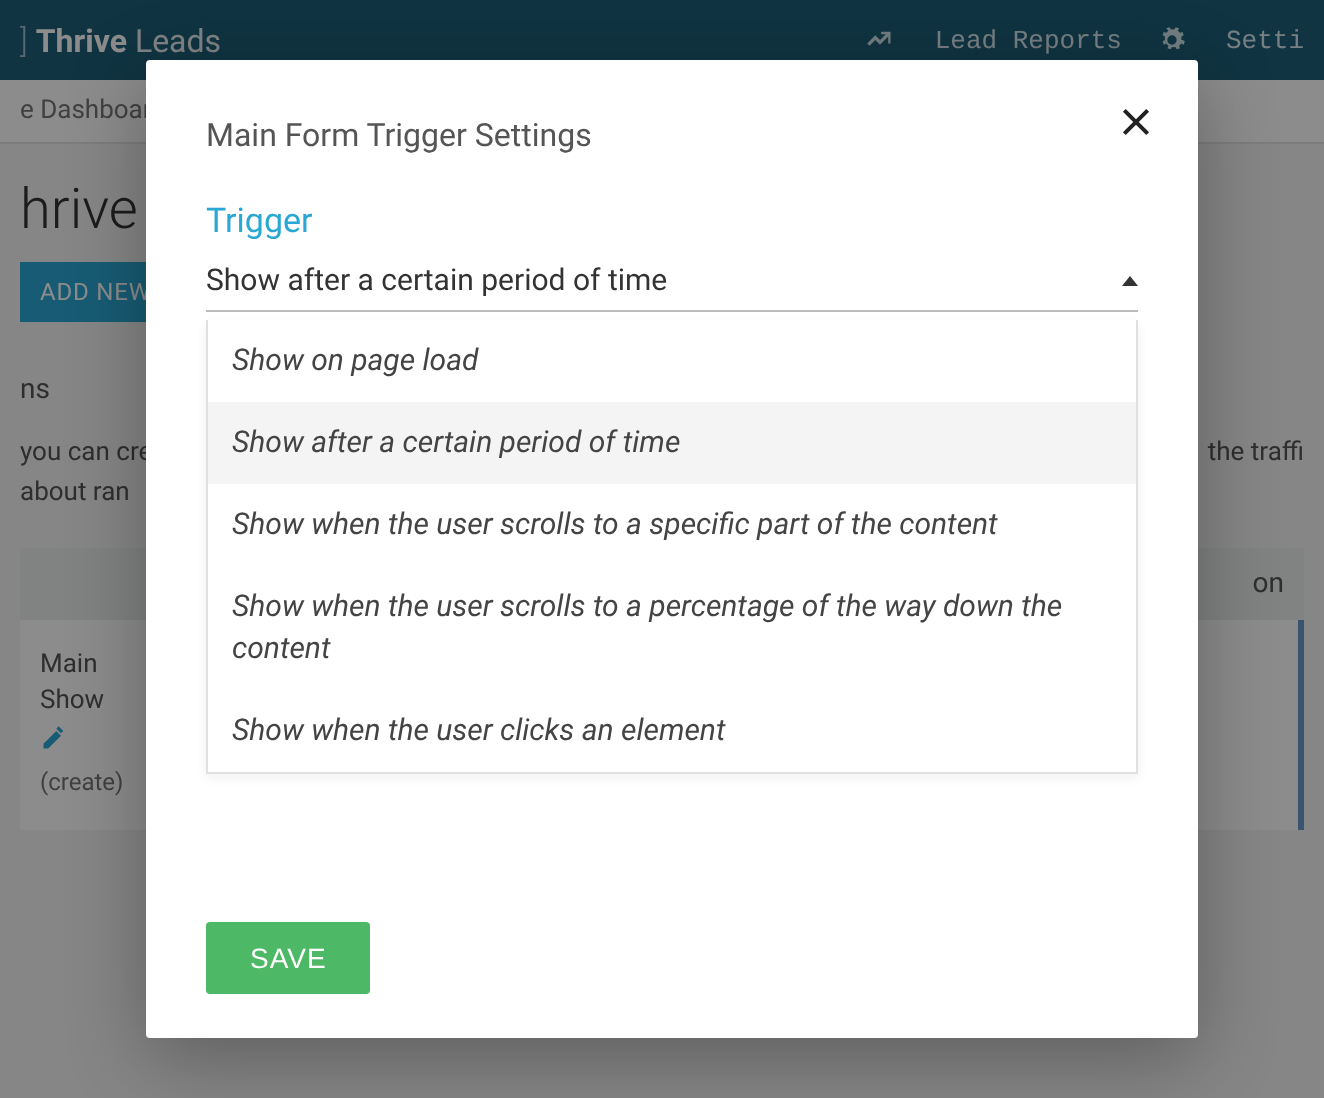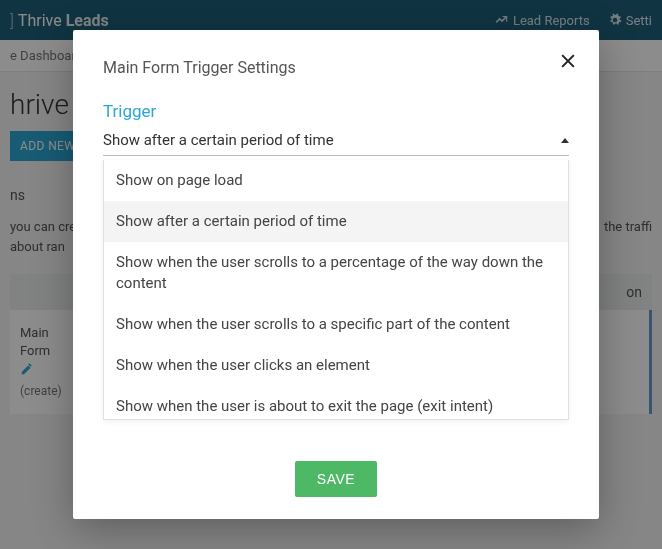--- a/index.html
+++ b/index.html
@@ -22,25 +22,25 @@
     height: 40px;
     background: #1e6079;
     color: #cfe3ea;
     display: flex;
     align-items: center;
     padding: 0 10px;
     gap: 18px;
     font-size: 13px;
   }
   .brand { font-size: 16px; color: #fff; display: flex; align-items: center; gap: 4px; }
-  .brand .thrive { font-weight: 400; }
-  .brand .leads { font-weight: 700; opacity: 0.9; }
+  .brand .thrive { font-weight: 700; }
+  .brand .leads { font-weight: 400; opacity: 0.9; }
   .brand-bracket { font-weight: 300; opacity: 0.6; }
   .topbar-spacer { flex: 1; }
-  .topnav-item { display: flex; align-items: flex-start; gap: 4px; color: #d7e8ee; }
+  .topnav-item { display: flex; align-items: flex-start; gap: 20px; color: #d7e8ee; font-family: Liberation Mono, monospace; }
   .dashnav {
     background: #fff;
     padding: 8px 10px;
     font-size: 13px;
     color: #777;
     border-bottom: 1px solid #e3e3e3;
   }
   .page-content { padding: 16px 10px; }
   .page-title { font-size: 28px; font-weight: 300; color: #333; margin-bottom: 10px; }
   .add-btn {
@@ -115,23 +115,24 @@
     box-shadow: 0 2px 6px rgba(0,0,0,0.06);
     max-height: 260px;
     overflow: auto;
   }
   .dropdown-item {
     padding: 10px 12px;
     font-size: 15px;
     color: #444;
     cursor: pointer;
     line-height: 1.4;
+    font-style: italic;
   }
   .dropdown-item.selected { background: #f4f4f4; }
-  .modal-footer { margin-top: auto; display: flex; justify-content: center; padding-top: 18px; }
+  .modal-footer { margin-top: auto; display: flex; justify-content: flex-start; padding-top: 18px; }
   .save-btn {
     background: #4db865;
     color: #fff;
     border: none;
     padding: 10px 22px;
     font-size: 14px;
     letter-spacing: 0.5px;
     border-radius: 2px;
     cursor: pointer;
   }
@@ -174,21 +175,21 @@
         <span>about ran</span>
       </span>
       <span>the traffi</span>
     </div>
     <div class="table-header">
       <span>on</span>
     </div>
     <div class="form-row">
       <div class="form-row-text">
         <span>Main</span><br>
-        <span>Form</span><br>
+        <span>Show</span><br>
         <svg class="edit-icon" viewBox="0 0 24 24" fill="#2aa8d3">
             <path d="M3 17l11-11 4 4L7 21H3v-4zM14 4l2-2 4 4-2 2-4-4z"></path>
           </svg><br>
         <span class="row-control">(create)</span>
       </div>
     </div>
   </div>
 </div>
 
 <div class="overlay"></div>
@@ -200,21 +201,20 @@
   </div>
   <div class="modal-title">Main Form Trigger Settings</div>
   <div class="field-label">Trigger</div>
   <div class="select-box">
     <span>Show after a certain period of time</span>
     <span class="caret-up"></span>
   </div>
   <div class="dropdown" id="trigger-dropdown">
       <div class="dropdown-item">Show on page load</div>
       <div class="dropdown-item selected">Show after a certain period of time</div>
+      <div class="dropdown-item">Show when the user scrolls to a specific part of the content</div>
       <div class="dropdown-item">Show when the user scrolls to a percentage of the way down the content</div>
-      <div class="dropdown-item">Show when the user scrolls to a specific part of the content</div>
       <div class="dropdown-item">Show when the user clicks an element</div>
-      <div class="dropdown-item">Show when the user is about to exit the page (exit intent)</div>
     </div>
   <div class="modal-footer">
     <button class="save-btn">SAVE</button>
   </div>
 </div>
 
 </body></html>

